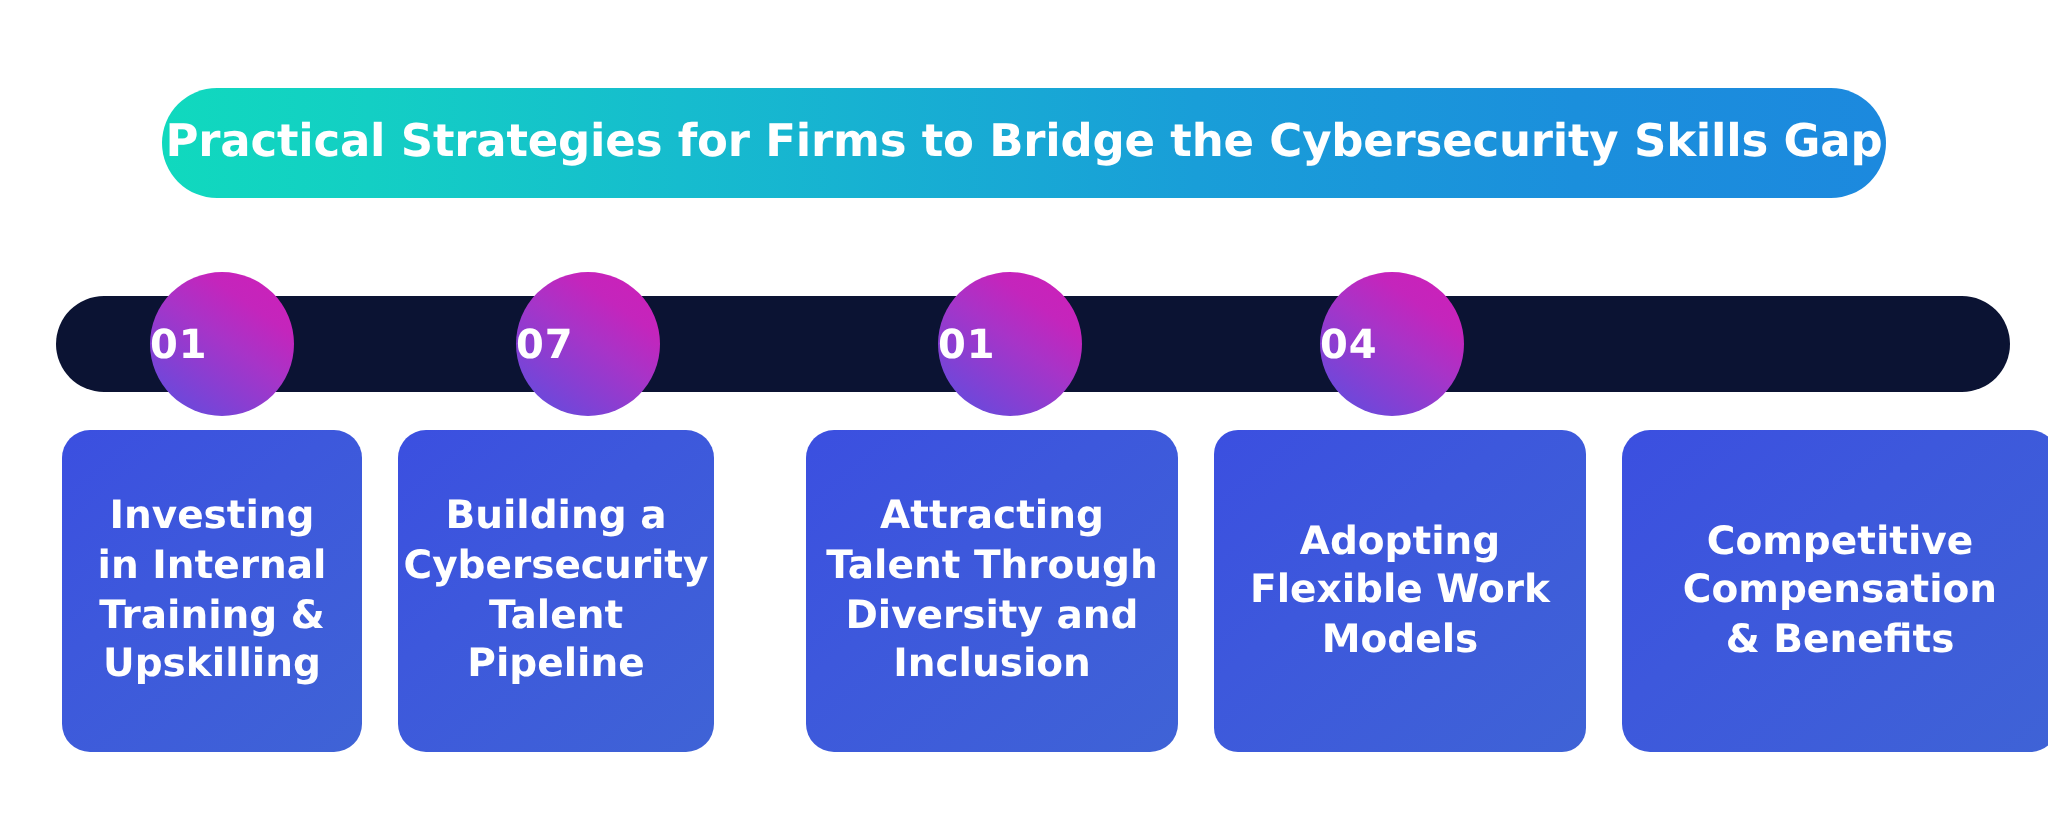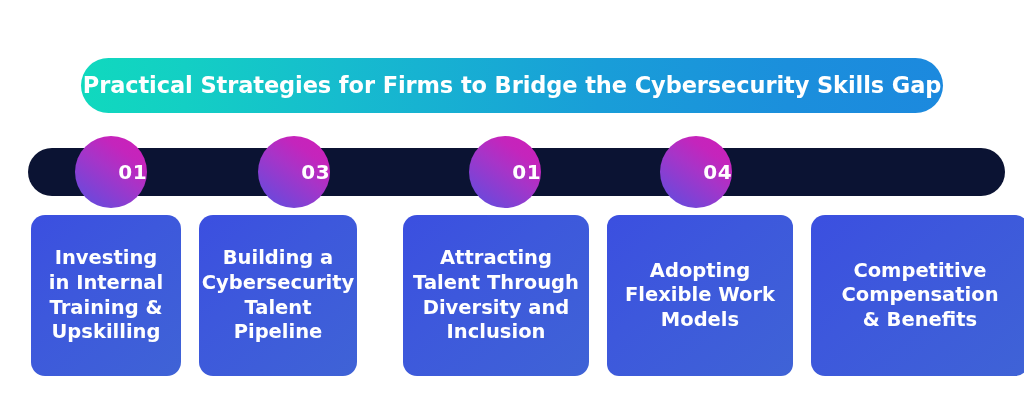--- a/index.html
+++ b/index.html
@@ -18,21 +18,21 @@
     position: relative;
     width: 1024px;
     height: 411px;
     background: #ffffff;
   }
 
   
   .title-banner {
     position: absolute;
     left: 81px;
-    top: 58px;
+    top: 44px;
     width: 862px;
     height: 55px;
     border-radius: 28px;
     background: linear-gradient(90deg, #10D9BE 0%, #13CFC4 12%, #16BCCE 30%, #199ED8 60%, #1B8FDC 82%, #1C89DE 100%);
     display: flex;
     align-items: center;
     justify-content: center;
     box-sizing: border-box;
     padding: 0 18px;
   }
@@ -58,21 +58,21 @@
 
   
   .step-circle {
     position: absolute;
     width: 72px;
     height: 72px;
     border-radius: 50%;
     background: linear-gradient(35deg, #5B4FE0 0%, #7B43D6 22%, #A734C8 52%, #C425BC 74%, #CE1FB8 100%);
     display: flex;
     align-items: center;
-    justify-content: flex-end;
+    justify-content: flex-start;
   }
   .step-circle .num {
     color: #ffffff;
     font-size: 20px;
     font-weight: bold;
     letter-spacing: 0.4px;
     line-height: 1;
   }
 
   
@@ -105,21 +105,21 @@
   <div class="title-banner">
     <span class="title-text">Practical Strategies for Firms to Bridge the Cybersecurity Skills Gap</span>
   </div>
 
   <div class="timeline-bar"></div>
 
   <div class="step-circle" style="left:75px; top:136px;">
     <span class="num">01</span>
   </div>
   <div class="step-circle" style="left:258px; top:136px;">
-    <span class="num">03</span>
+    <span class="num">07</span>
   </div>
   <div class="step-circle" style="left:469px; top:136px;">
     <span class="num">01</span>
   </div>
   <div class="step-circle" style="left:660px; top:136px;">
     <span class="num">04</span>
   </div>
 
   <div class="card" style="left:31px; width:150px;">
     <span class="card-text">Investing

